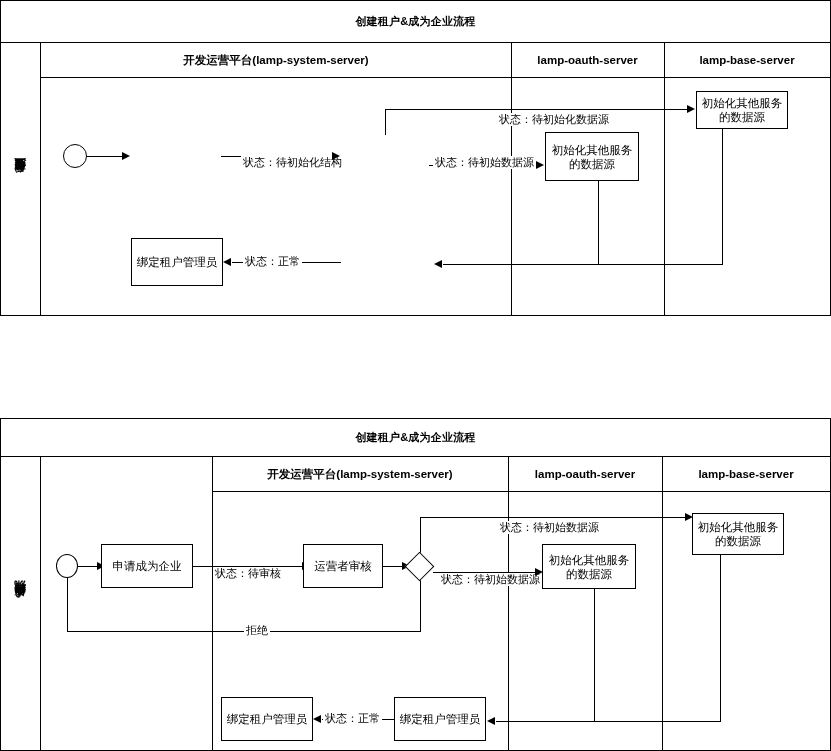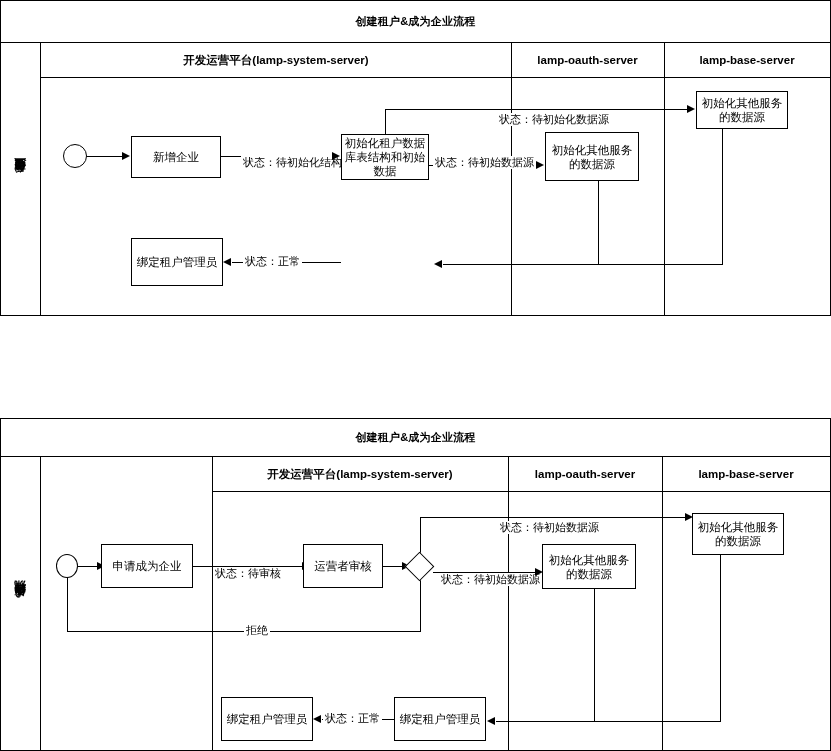--- a/index.html
+++ b/index.html
@@ -182,23 +182,21 @@
     <div class="hline" style="left:442px; top:263px; width:280px;"></div>
     <div class="arrow arrow-left" style="left:433px; top:258.5px;"></div>
 
     <div class="vline" style="left:597px; top:180px; height:84px;"></div>
 
     <div class="hline" style="left:231px; top:261px; width:109px;"></div>
     <div class="arrow arrow-left" style="left:222px; top:256.5px;"></div>
 
     <div class="start-circle" style="left:62px; top:143px; width:24px; height:24px;"></div>
 
-    <div class="node" style="left:130px; top:135px; width:90px; height:42px;">新增企业</div>
-
-    <div class="node" style="left:340px; top:133px; width:88px; height:46px;">初始化租户数据库表结构和初始数据</div>
+
 
     <div class="node" style="left:544px; top:131px; width:94px; height:49px;">初始化其他服务的数据源</div>
 
     <div class="node" style="left:695px; top:90px; width:92px; height:38px;">初始化其他服务的数据源</div>
 
 
     <div class="node" style="left:130px; top:237px; width:92px; height:48px;">绑定租户管理员</div>
 
     <div class="edge-label" style="left:240px; top:155px;">状态：待初始化结构</div>
     <div class="edge-label" style="left:432px; top:155px;">状态：待初始数据源</div>

